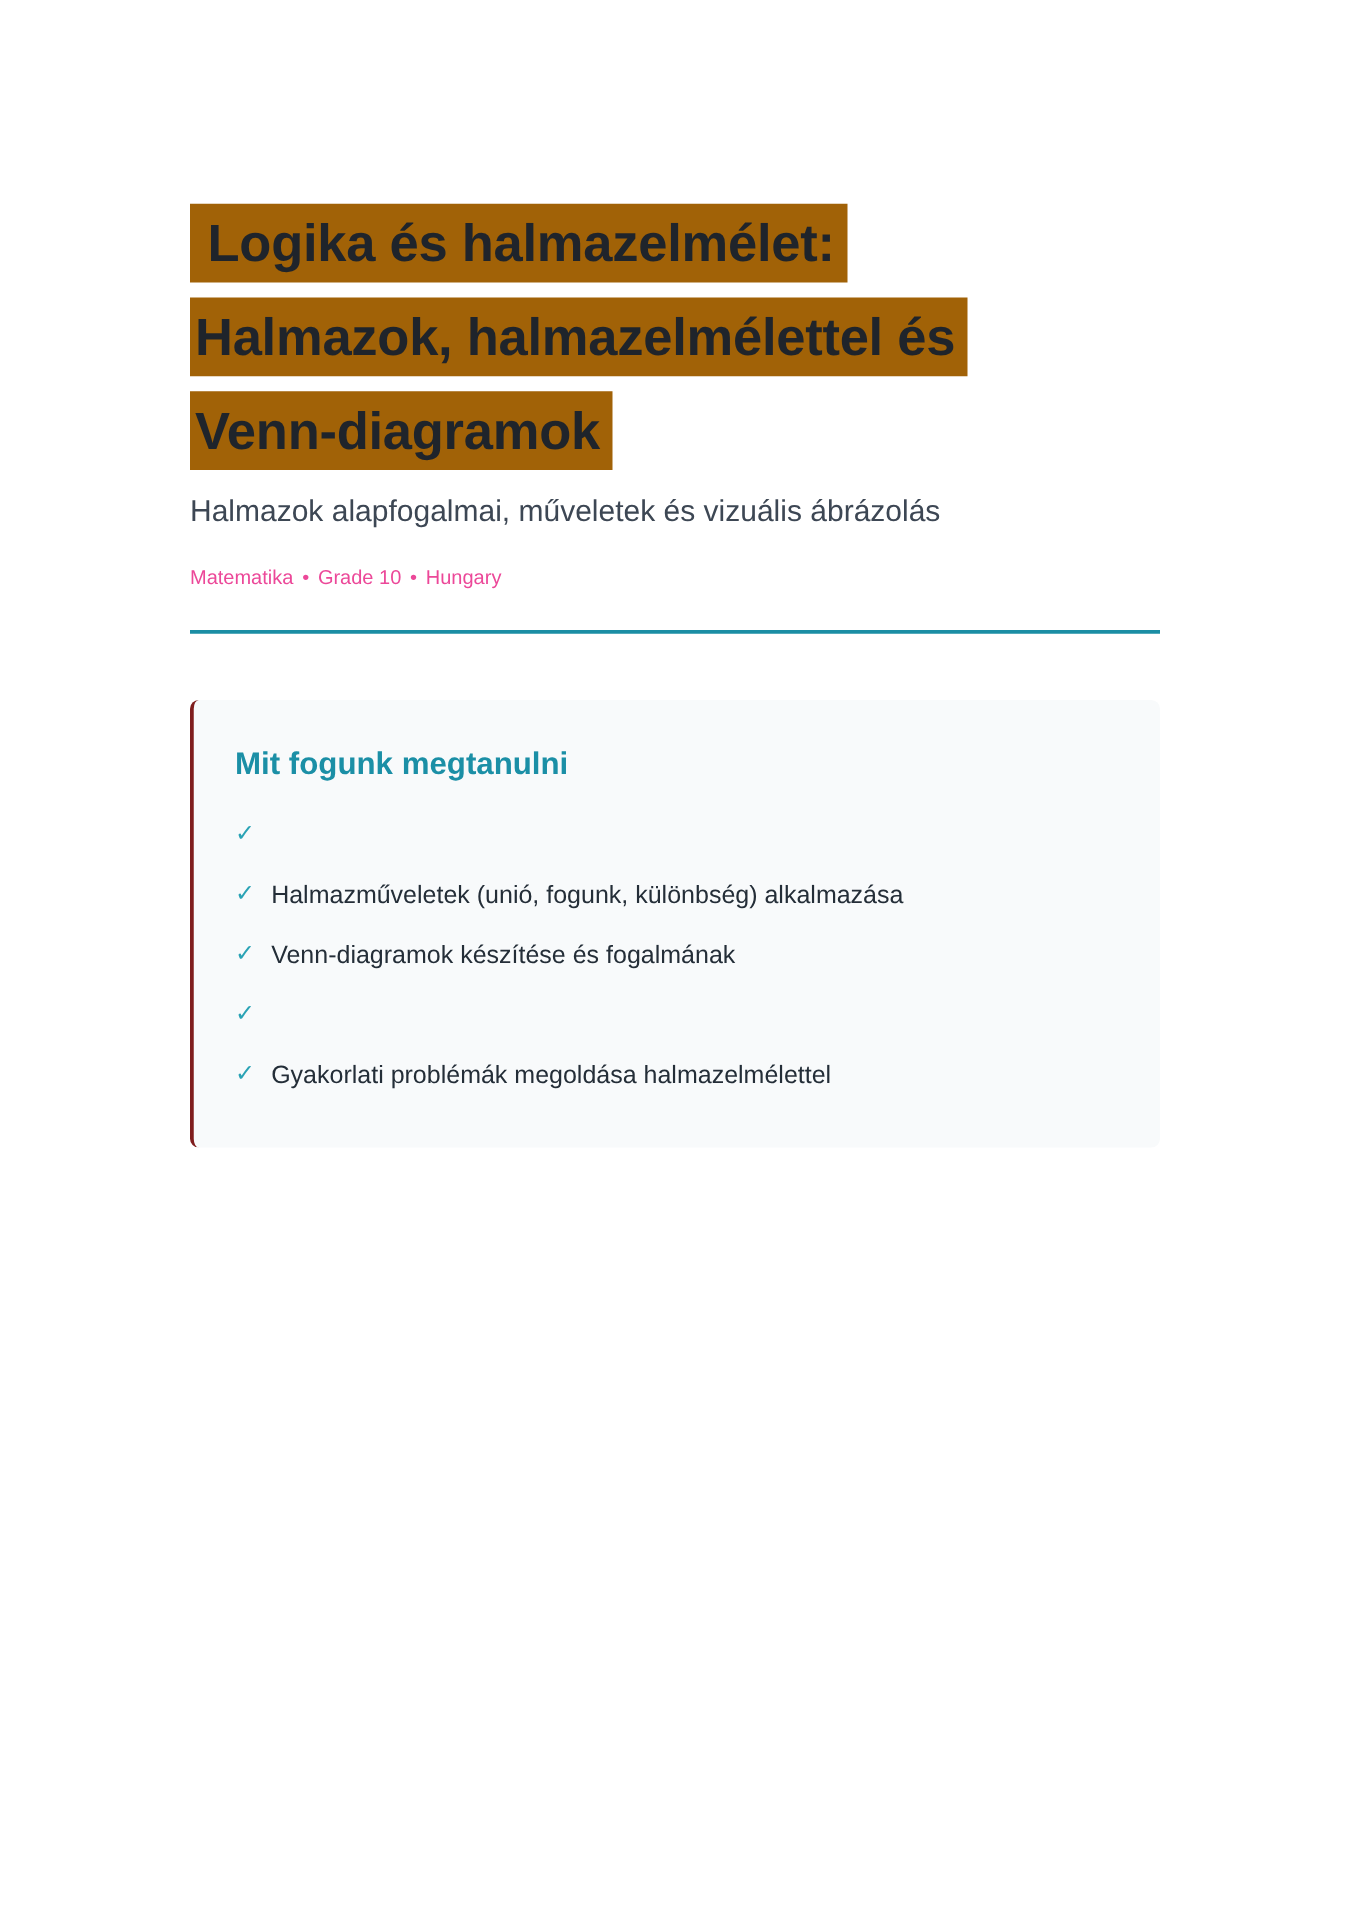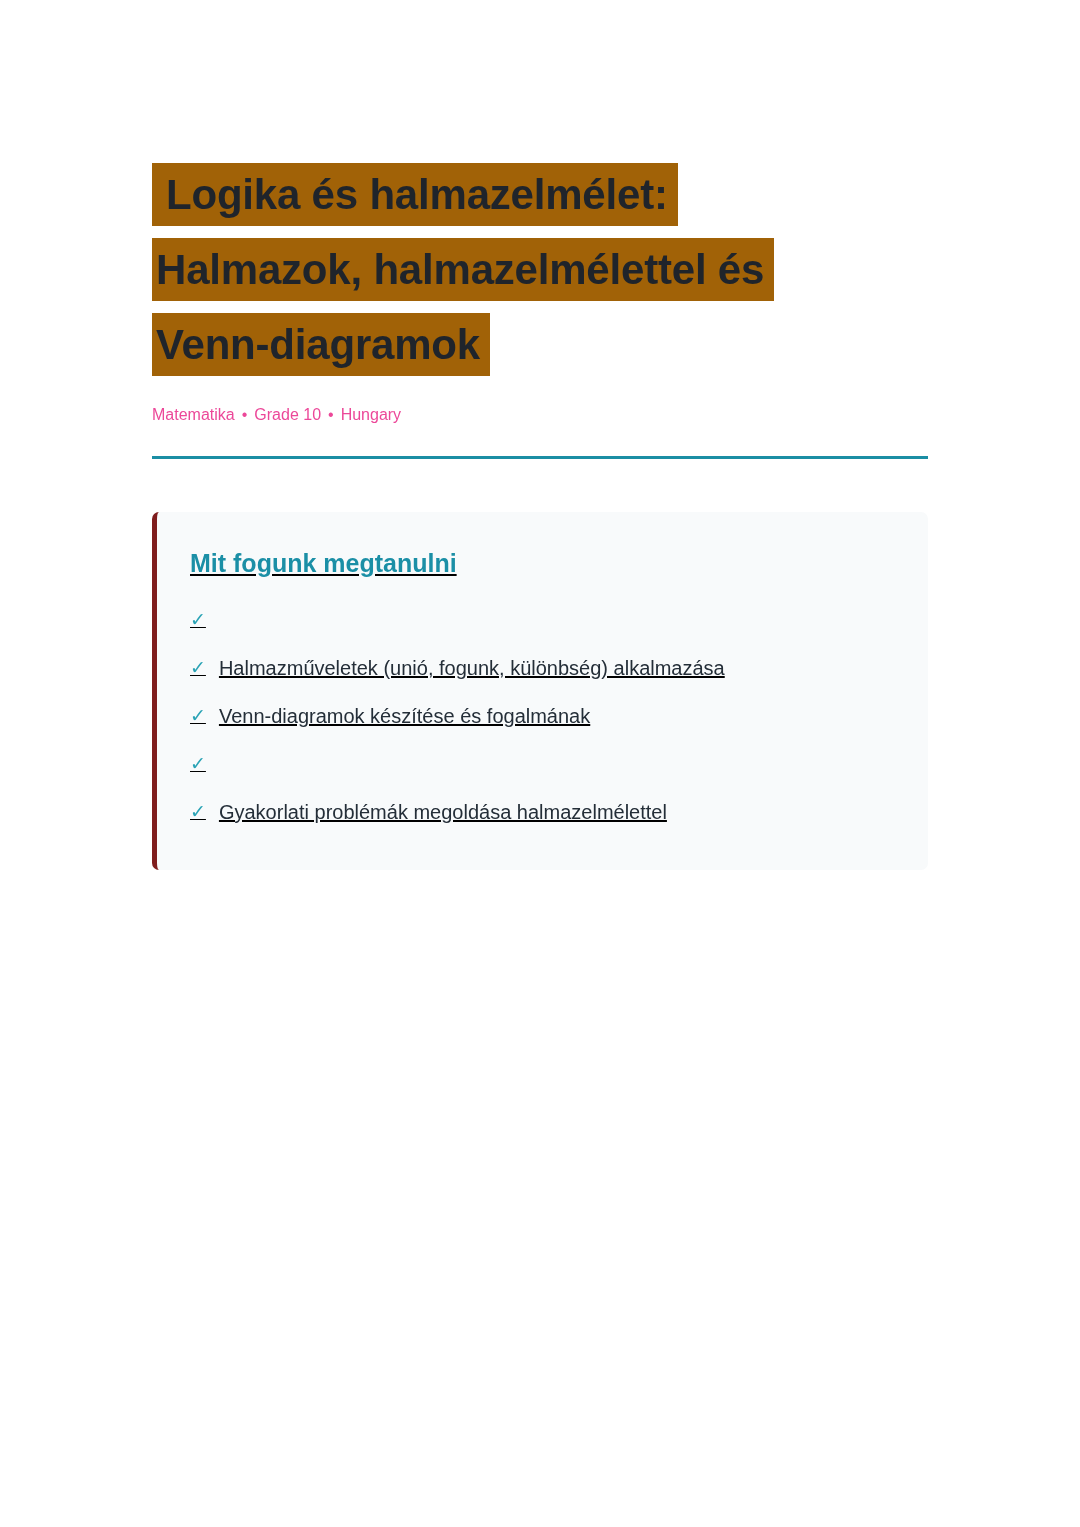--- a/index.html
+++ b/index.html
@@ -53,24 +53,23 @@
   .divider {
     margin: 30px 0 0;
     border: none;
     border-top: 3px solid #1b8ea4;
   }
 
   
   .card {
     margin-top: 53px;
     background: #f8fafb;
-    border-left: 5px solid #7f1d1d;
+    border-left: 3px solid #7f1d1d;
     border-radius: 7px;
     padding: 36px 40px 46px 33px;
-    text-decoration: underline;
   }
   .card-title {
     margin: 0 0 30px;
     font-size: 25px;
     line-height: 30px;
     font-weight: 700;
     color: #1b8fa6;
   }
   .objectives { list-style: none; margin: 0; padding: 0; }
   .objective {
@@ -94,20 +93,21 @@
 <body>
 
 <div class="content">
 
   <h1 class="title">
       <span class="title-line"><span class="hl">Logika és halmazelmélet:</span></span>
       <span class="title-line"><span class="hl">Halmazok, halmazelmélettel és</span></span>
       <span class="title-line"><span class="hl">Venn-diagramok</span></span>
     </h1>
 
+  <p class="subtitle">Halmazok alapfogalmai, műveletek és vizuális ábrázolás</p>
 
   <p class="meta">
     <span>Matematika</span><span class="sep">•</span><span>Grade 10</span><span class="sep">•</span><span>Hungary</span>
   </p>
 
   <hr class="divider">
 
   <div class="card">
     <h2 class="card-title">Mit fogunk megtanulni</h2>
     <ul class="objectives">

